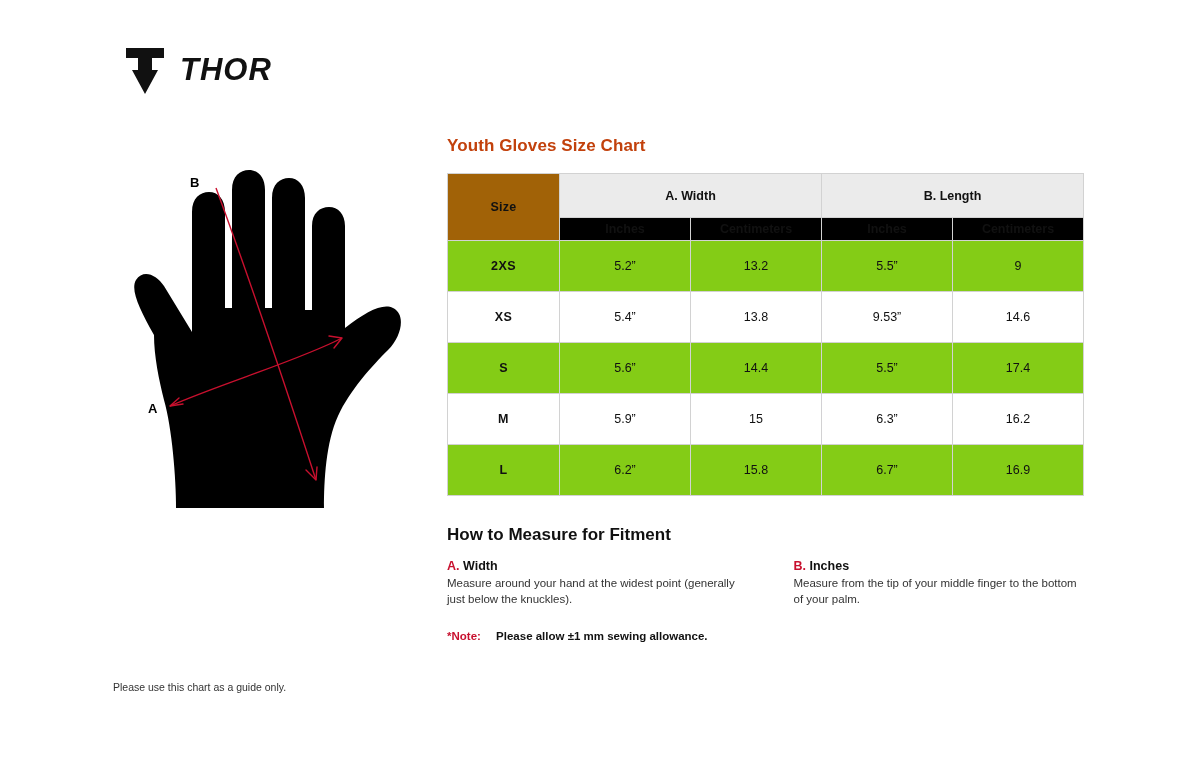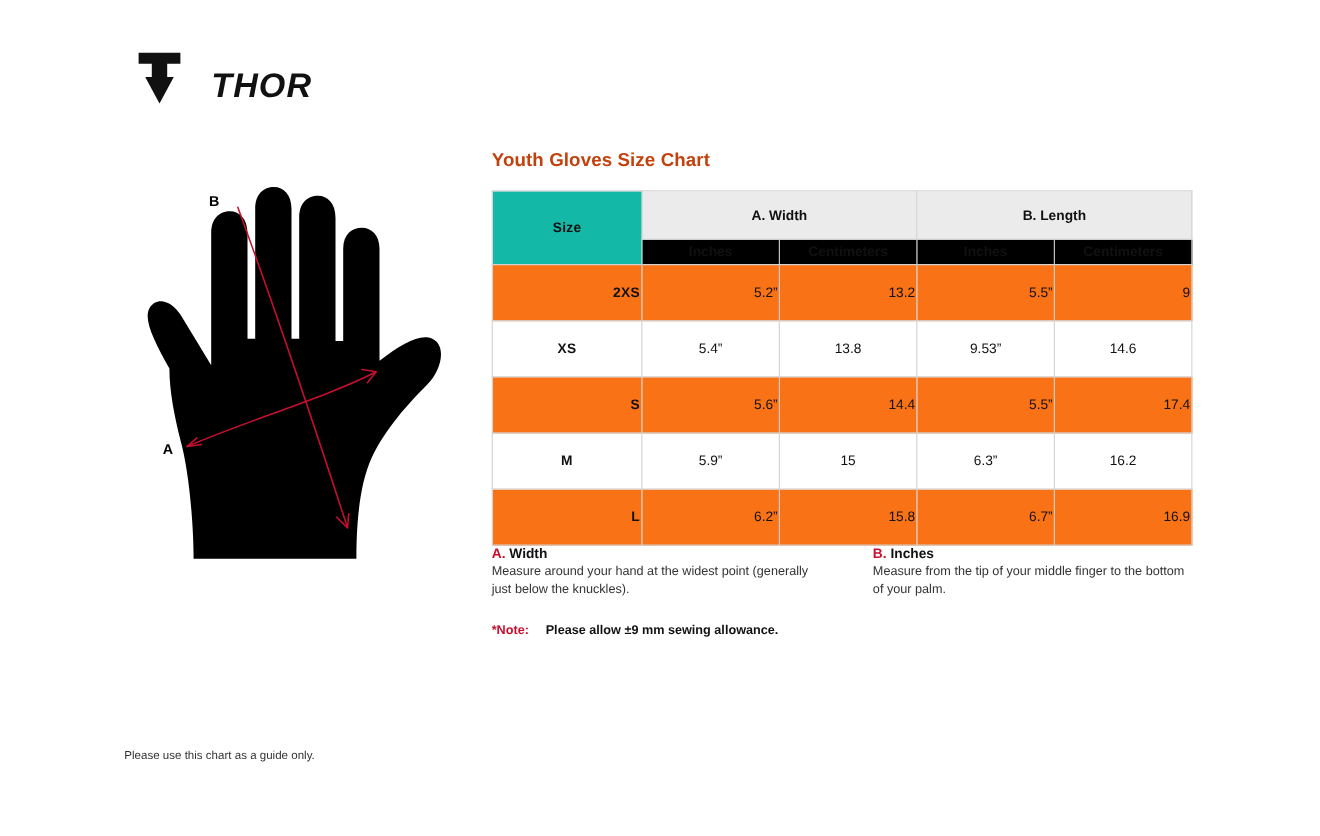--- a/index.html
+++ b/index.html
@@ -18,22 +18,22 @@
     width: 1200px;
     height: 760px;
   }
 
   
   .brand {
     position: absolute;
     left: 124px;
     top: 46px;
     display: flex;
-    align-items: flex-end;
-    gap: 26px;
+    align-items: center;
+    gap: 14px;
   }
   .brand-mark { width: 42px; height: 50px; display: block; }
   .brand-word { display: block; }
 
   
   .glove-figure {
     position: absolute;
     left: 110px;
     top: 160px;
     width: 330px;
@@ -68,22 +68,22 @@
     width: 637px;
     table-layout: fixed;
   }
   table.size-chart td, table.size-chart th {
     border: 1px solid #d2d2d2;
     text-align: center;
     font-size: 12.5px;
     color: #111;
   }
   th.col-size {
-    width: 136px;
-    background: #14b8a6;
+    width: 112px;
+    background: #a16207;
     font-weight: bold;
     font-size: 13px;
     letter-spacing: .3px;
   }
   th.grp {
     background: #ebebeb;
     font-weight: bold;
     font-size: 13.5px;
     height: 44px;
   }
@@ -92,21 +92,21 @@
     color: #ffffff;
     font-weight: bold;
     font-size: 11.5px;
     height: 23px;
     border: 1px solid #000000;
   }
   tbody td {
     height: 51px;
     font-size: 13px;
   }
-  tbody tr.alt td { background: #f97316; text-align: right; }
+  tbody tr.alt td { background: #84cc16; }
   tbody tr td:first-child { font-weight: bold; letter-spacing: .4px; }
 
   
   h3.howto {
     font-size: 17px;
     font-weight: bold;
     margin: 29px 0 14px 0;
     color: #111;
   }
   .howto-cols {
@@ -261,41 +261,42 @@
         <tr class="alt">
           <td>L</td>
           <td>6.2”</td>
           <td>15.8</td>
           <td>6.7”</td>
           <td>16.9</td>
         </tr>
       </tbody>
     </table>
 
+    <h3 class="howto">How to Measure for Fitment</h3>
 
     <div class="howto-cols">
       <div class="howto-col">
         <div class="howto-head">
           <span class="mark">A.</span>
           <span>Width</span>
         </div>
         <div class="howto-body">Measure around your hand at the widest point (generally just below the knuckles).</div>
       </div>
       <div class="howto-col">
         <div class="howto-head">
           <span class="mark">B.</span>
           <span>Inches</span>
         </div>
         <div class="howto-body">Measure from the tip of your middle finger to the bottom of your palm.</div>
       </div>
     </div>
 
     <div class="note">
       <span class="note-label">*Note:</span>
-      <span>Please allow ±9 mm sewing allowance.</span>
+      <span>Please allow ±1 mm sewing allowance.</span>
     </div>
   </div>
 
   <div class="footer">
     <div>Please use this chart as a guide only.</div>
   </div>
 
 </div>
 
 </body></html>

